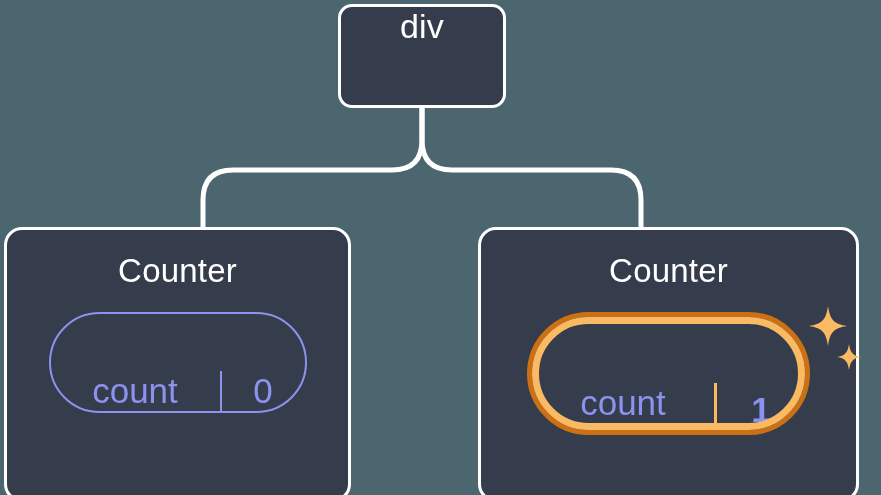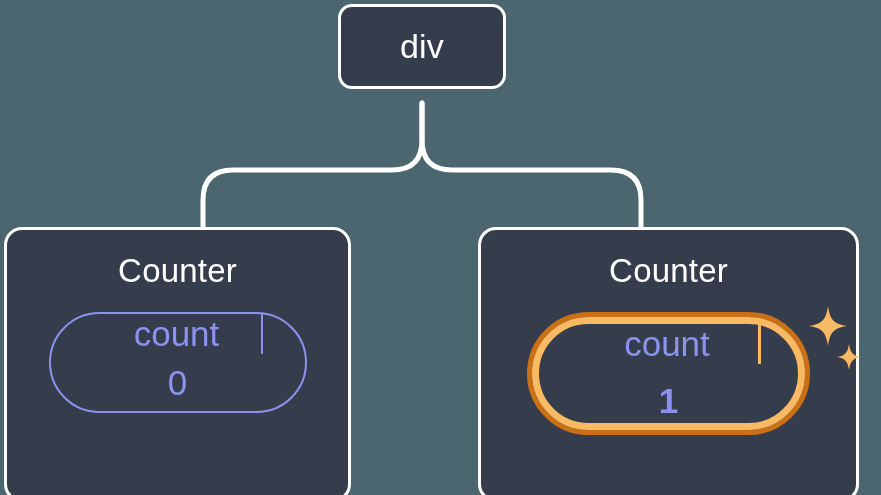--- a/index.html
+++ b/index.html
@@ -36,23 +36,23 @@
     box-sizing: border-box;
     background: #353c4b;
     border: 3px solid #ffffff;
     border-radius: 14px;
   }
 
   .node-root {
     left: 338px;
     top: 4px;
     width: 168px;
-    height: 85px;
-    display: flex;
-    align-items: center;
+    height: 104px;
+    display: flex;
+    align-items: flex-start;
     justify-content: center;
   }
 
   .node-root .node-title {
     font-size: 34px;
     font-weight: 400;
     color: #ffffff;
     letter-spacing: 0.2px;
   }
 
@@ -80,24 +80,23 @@
   .pill-wrap {
     position: relative;
     margin-top: 22px;
     display: flex;
     align-items: center;
   }
 
   .pill {
     box-sizing: border-box;
     display: flex;
-    align-items: center;
+    align-items: flex-end;
     border-radius: 999px;
     background: transparent;
-    flex-direction: column;
   }
 
   .pill-key, .pill-val {
     display: flex;
     align-items: center;
     justify-content: center;
     box-sizing: border-box;
   }
 
   

